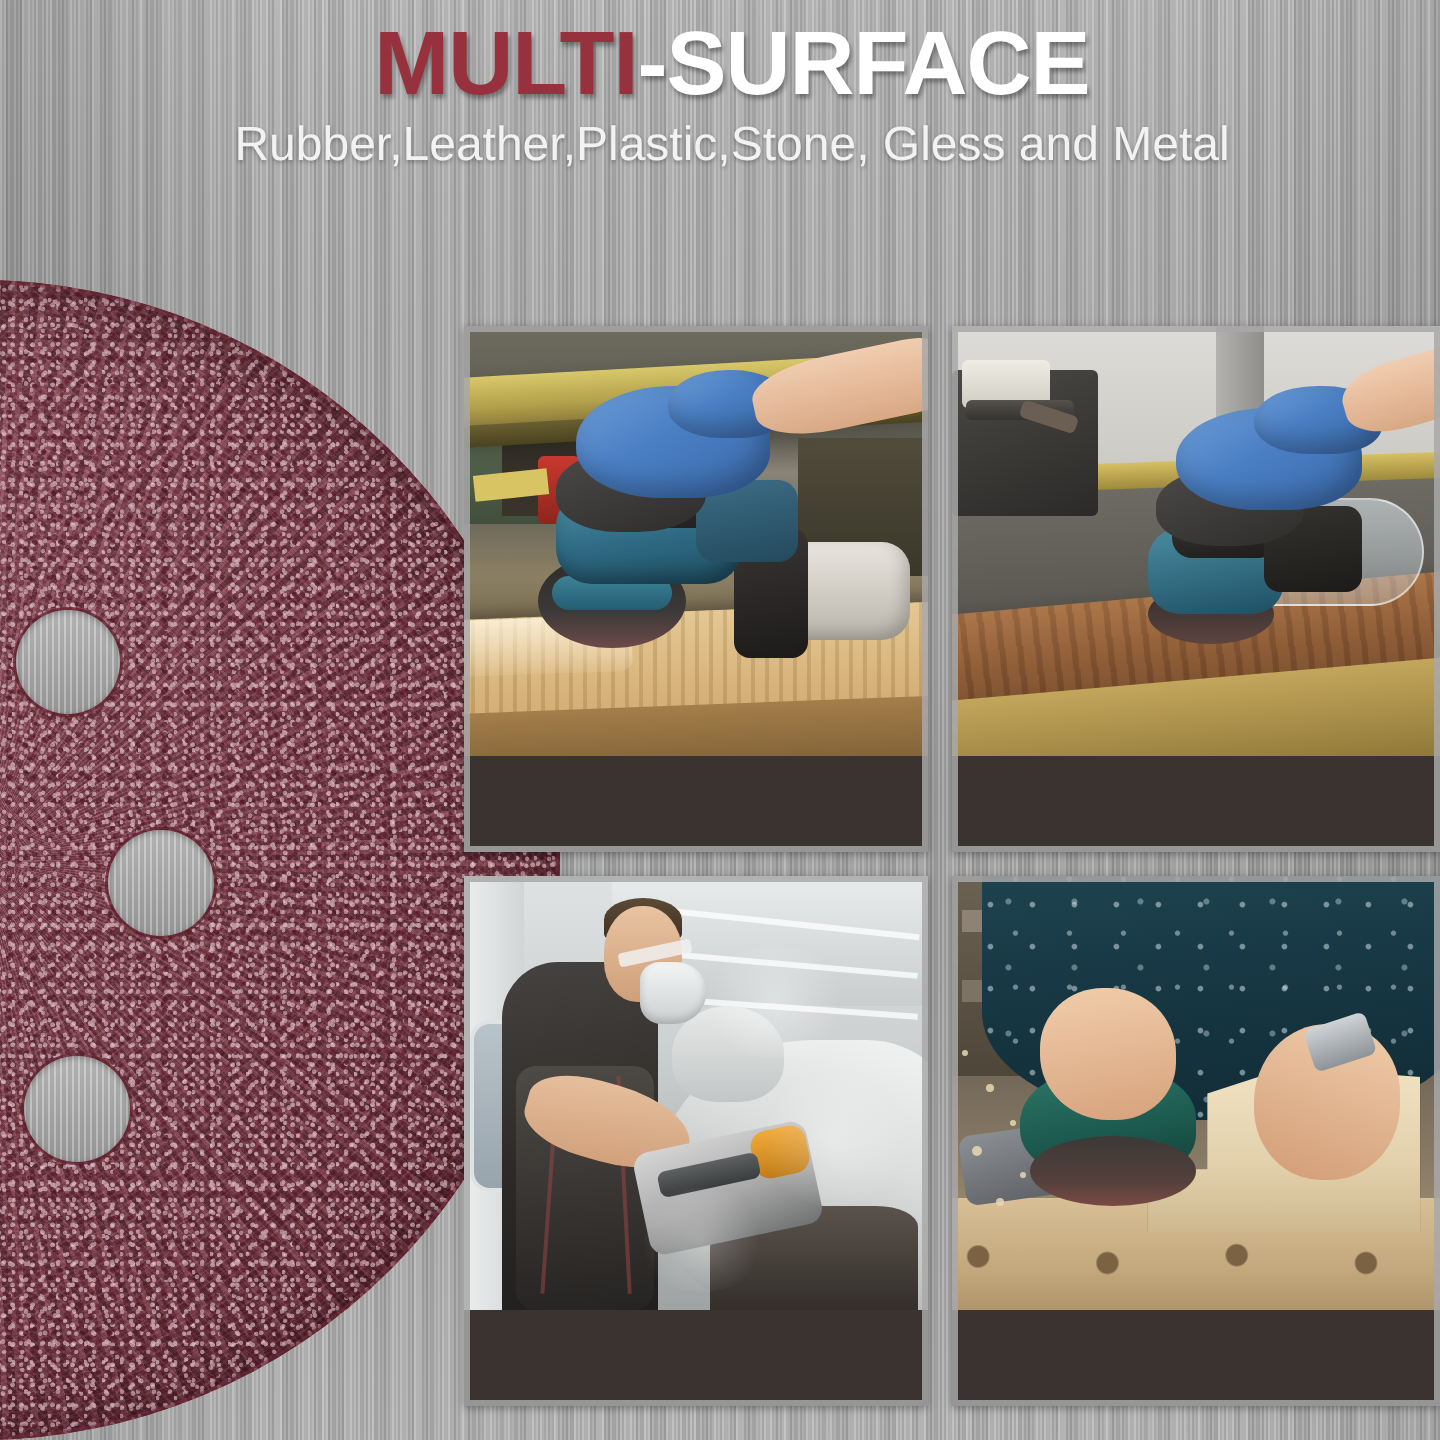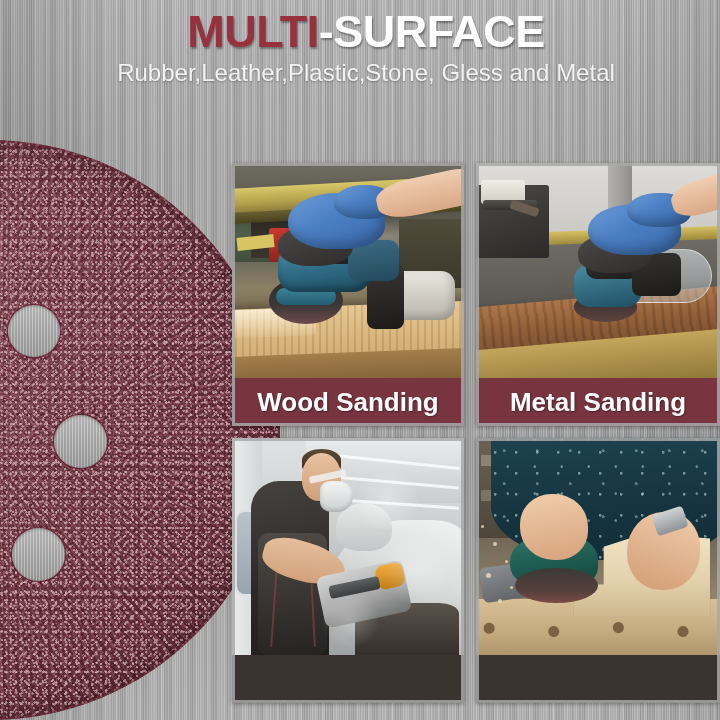--- a/index.html
+++ b/index.html
@@ -543,23 +543,20 @@
           <div class="sh sander-body" style="left:20%;top:38%;width:40%;height:22%;"></div>
           <div class="sh sander-dark" style="left:22%;top:33%;width:34%;height:14%;"></div>
           <div class="sh" style="left:50%;top:36%;width:22%;height:19%;background:linear-gradient(170deg,#3c6d86,#24495c);border-radius:10px;"></div>
 
           <div class="sh glove-palm" style="left:20%;top:29%;width:32%;height:19%;"></div>
           <div class="sh glove" style="left:24%;top:14%;width:42%;height:26%;"></div>
           <div class="sh glove" style="left:44%;top:10%;width:26%;height:16%;"></div>
           <div class="sh arm" style="left:62%;top:6%;width:42%;height:17%;transform:rotate(-12deg);"></div>
         </div>
       </div>
-      <div class="caption">
-          <span>Wood Sanding</span>
-        </div>
       <div class="panel-inner-border"></div>
     </div>
 
     <div class="cell">
       <div class="photo">
         <div class="scene">
           <div class="sh metal-scene-bg"></div>
           <div class="sh metal-wall"></div>
           <div class="sh" style="left:54%;top:0;width:10%;height:36%;background:linear-gradient(90deg,#b3b2ae,#8f8e8a);"></div>
           <div class="sh metal-table"></div>
@@ -576,23 +573,20 @@
           <div class="sh" style="left:40%;top:47%;width:28%;height:20%;background:linear-gradient(170deg,#4a8ca2,#1f4f63);border-radius:16px;"></div>
           <div class="sh" style="left:45%;top:43%;width:22%;height:11%;background:linear-gradient(170deg,#3a3836,#1e1c1b);border-radius:10px;"></div>
           <div class="sh" style="left:64%;top:42%;width:20%;height:20%;background:linear-gradient(170deg,#35332f,#1c1b19);border-radius:8px;"></div>
 
           <div class="sh glove-palm" style="left:42%;top:33%;width:30%;height:18%;"></div>
           <div class="sh glove" style="left:46%;top:19%;width:38%;height:24%;"></div>
           <div class="sh glove" style="left:62%;top:14%;width:26%;height:16%;"></div>
           <div class="sh arm" style="left:80%;top:7%;width:30%;height:16%;transform:rotate(-16deg);"></div>
         </div>
       </div>
-      <div class="caption">
-          <span>Metal Sanding</span>
-        </div>
       <div class="panel-inner-border"></div>
     </div>
 
     <div class="cell">
       <div class="photo">
         <div class="scene">
           <div class="sh paint-bg"></div>
           <div class="sh paint-ceiling"></div>
           <div class="sh paint-ceil-line" style="left:40%;top:10%;width:58%;transform:rotate(6deg);"></div>
           <div class="sh paint-ceil-line" style="left:44%;top:20%;width:54%;transform:rotate(5deg);"></div>

